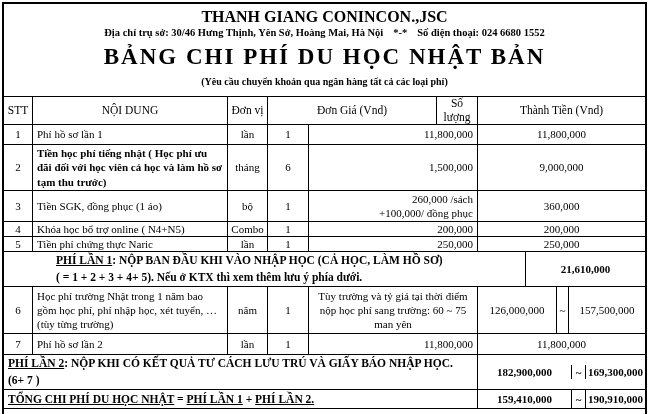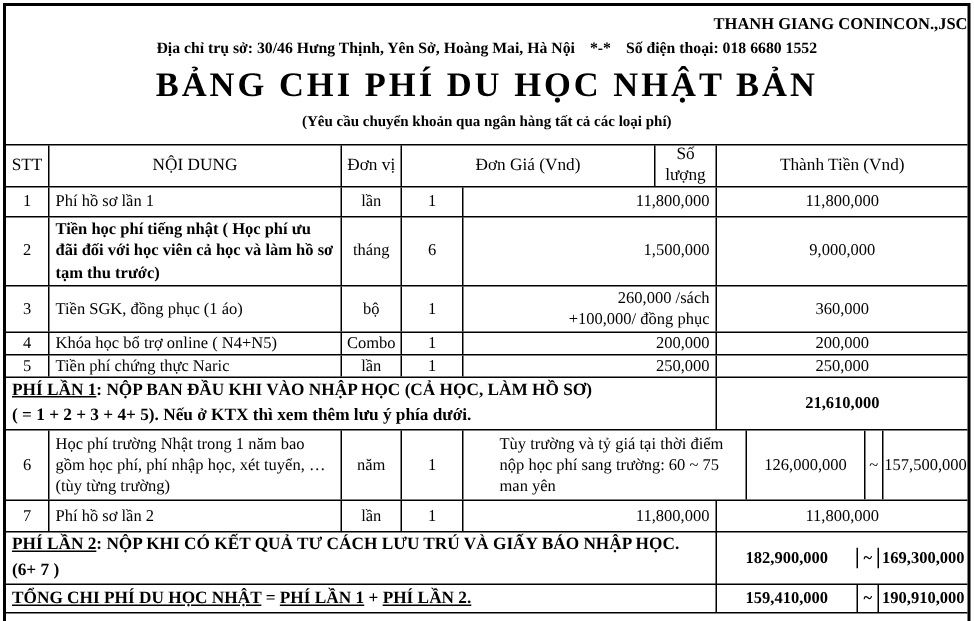--- a/index.html
+++ b/index.html
@@ -1,35 +1,35 @@
 <!DOCTYPE html>
 <html><head>
 <meta charset="utf-8">
 <style>
   html,body{margin:0;padding:0;width:649px;height:414px;overflow:hidden;background:#fff;}
   body{font-family:"Liberation Serif","DejaVu Serif",serif;color:#000;-webkit-font-smoothing:antialiased;}
   .doc{position:absolute;left:2px;top:2px;width:645px;height:470px;border:2px solid #000;box-sizing:border-box;background:#fff;}
   
   .hdr{height:92px;overflow:hidden;}
-  .company{margin-top:6px;text-align:right;font-weight:bold;font-size:11px;line-height:13px;}
+  .company{margin-top:6px;text-align:center;font-weight:bold;font-size:16px;line-height:13px;}
   .addr{margin-top:3px;text-align:center;font-weight:bold;font-size:10.5px;line-height:13px;}
   .addr .sep{margin:0 10px;}
   .title{margin-top:4px;text-align:center;font-weight:bold;font-size:23px;line-height:28px;letter-spacing:2px;}
   .subtitle{margin-top:3px;text-align:center;font-weight:bold;font-size:10px;line-height:15px;}
   
   .tbl{border-top:1px solid #000;}
   .row{display:flex;border-bottom:1px solid #000;box-sizing:border-box;align-items:stretch;font-size:11px;line-height:1.3;}
   .c{box-sizing:border-box;border-right:1px solid #000;display:flex;align-items:center;overflow:hidden;}
   .c:last-child{border-right:none;}
   .w0{width:29px;justify-content:center;text-align:center;}
   .w1{width:195px;padding:1px 3px 1px 4px;text-align:left;}
   .w2{width:40px;justify-content:center;text-align:center;}
   .w3{width:41px;justify-content:center;text-align:center;}
   .w4{width:169px;justify-content:flex-end;text-align:right;padding:1px 4px;white-space:pre-line;}
-  .w4.left{justify-content:flex-start;text-align:left;margin-left:20px;}
+  .w4.left{justify-content:flex-start;text-align:center;}
   .w5{flex:1;justify-content:center;text-align:center;}
   .thead{font-weight:normal;font-size:11.5px;line-height:1.2;}
   .thead .c{justify-content:center;text-align:center;white-space:normal;padding:0 2px;}
   .wlabel{width:474px;padding:1px 4px;flex-direction:column;align-items:flex-start;justify-content:center;font-weight:bold;font-size:11.5px;line-height:1.45;text-align:left;}
   .lbl-line{width:100%;}
   .u{text-decoration:underline;}
   .bold{font-weight:bold;}
   .range{flex:1;align-self:stretch;display:flex;}
   .range > div{display:flex;align-items:center;justify-content:center;box-sizing:border-box;}
   .range .min{border-right:1px solid #000;}
@@ -39,21 +39,21 @@
   .range.a .sep{width:12px;}
   .range.b .min{width:94px;}
   .range.b .sep{width:14px;}
 </style>
 </head>
 <body>
 
 <div class="doc">
   <div class="hdr">
     <div class="company">THANH GIANG CONINCON.,JSC</div>
-    <div class="addr"><span>Địa chỉ trụ sở: 30/46 Hưng Thịnh, Yên Sở, Hoàng Mai, Hà Nội</span><span class="sep">*-*</span><span>Số điện thoại: 018 6680 1552</span></div>
+    <div class="addr"><span>Địa chỉ trụ sở: 30/46 Hưng Thịnh, Yên Sở, Hoàng Mai, Hà Nội</span><span class="sep">*-*</span><span>Số điện thoại: 024 6680 1552</span></div>
     <div class="title">BẢNG CHI PHÍ DU HỌC NHẬT BẢN</div>
     <div class="subtitle">(Yêu cầu chuyển khoản qua ngân hàng tất cả các loại phí)</div>
   </div>
   <div class="tbl" id="cost-table">
       <div class="row thead" style="height: 28px;">
         <div class="c w0">STT</div>
         <div class="c w1">NỘI DUNG</div>
         <div class="c w2">Đơn vị</div>
         <div class="c w4">Đơn Giá (Vnd)</div>
         <div class="c w3">Số lượng</div>
@@ -93,21 +93,21 @@
         <div class="c w5">200,000</div>
       </div>
       <div class="row" style="height: 15px;">
         <div class="c w0">5</div>
         <div class="c w1">Tiền phí chứng thực Naric</div>
         <div class="c w2">lần</div>
         <div class="c w3">1</div>
         <div class="c w4">250,000</div>
         <div class="c w5">250,000</div>
       </div>
-      <div class="row" style="height: 35px;">
+      <div class="row" style="height: 35px; padding-left: 48px;">
         <div class="c wlabel">
           <div class="lbl-line"><span class="u">PHÍ LẦN 1</span><span>: NỘP BAN ĐẦU KHI VÀO NHẬP HỌC (CẢ HỌC, LÀM HỒ SƠ)</span></div>
           <div class="lbl-line"><span>( = 1 + 2 + 3 + 4+ 5). Nếu ở KTX thì xem thêm lưu ý phía dưới.</span></div>
         </div>
         <div class="c w5 bold">21,610,000</div>
       </div>
       <div class="row" style="height: 47px;">
         <div class="c w0">6</div>
         <div class="c w1">Học phí trường Nhật trong 1 năm bao gồm học phí, phí nhập học, xét tuyển, … (tùy từng trường)</div>
         <div class="c w2">năm</div>

